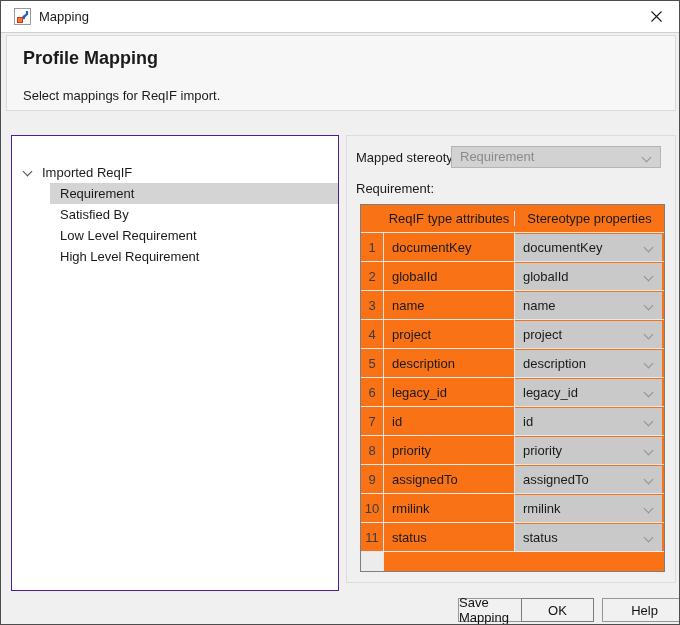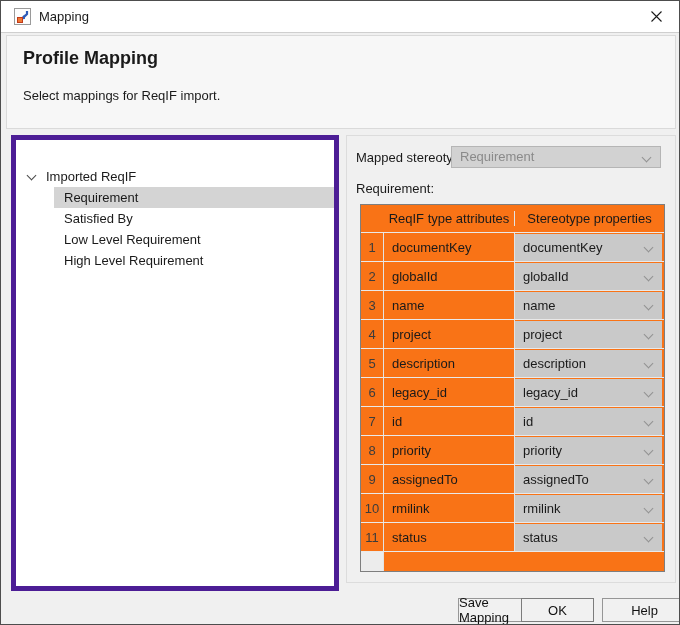--- a/index.html
+++ b/index.html
@@ -18,30 +18,30 @@
   }
   .app-icon { position: absolute; left: 13px; top: 7px; width: 17px; height: 17px; }
   .title-text { position: absolute; left: 38px; top: 8px; font-size: 13px; }
   .close-btn {
     position: absolute; right: 0; top: 0; width: 46px; height: 31px;
     display: flex; align-items: center; justify-content: center; cursor: pointer;
   }
 
   
   .header-panel {
-    position: absolute; left: 5px; top: 34px; width: 670px; height: 94px;
+    position: absolute; left: 5px; top: 34px; width: 670px; height: 76px;
     background: #f7f7f7; border: 1px solid #dadada; box-sizing: border-box;
   }
   .header-title { position: absolute; left: 16px; top: 12px; font-size: 18px; font-weight: bold; }
   .header-sub   { position: absolute; left: 16px; top: 44px; font-size: 13px; margin-top: 8px; }
 
   
   .tree-panel {
     position: absolute; left: 10px; top: 134px; width: 328px; height: 456px;
-    background: #ffffff; border: 5px solid #4c1d95; box-sizing: border-box;
+    background: #ffffff; border: 1px solid #4c1d95; box-sizing: border-box;
     overflow: hidden;
   }
   .tree-root-row {
     position: relative; margin-top: 26px; height: 21px;
     display: flex; align-items: center;
   }
   .tree-expander {
     display: inline-block; width: 6px; height: 6px; margin: 0 0 2px 12px;
     border-right: 1.4px solid #4a4a4a; border-bottom: 1.4px solid #4a4a4a;
     transform: rotate(45deg); flex: 0 0 auto;

